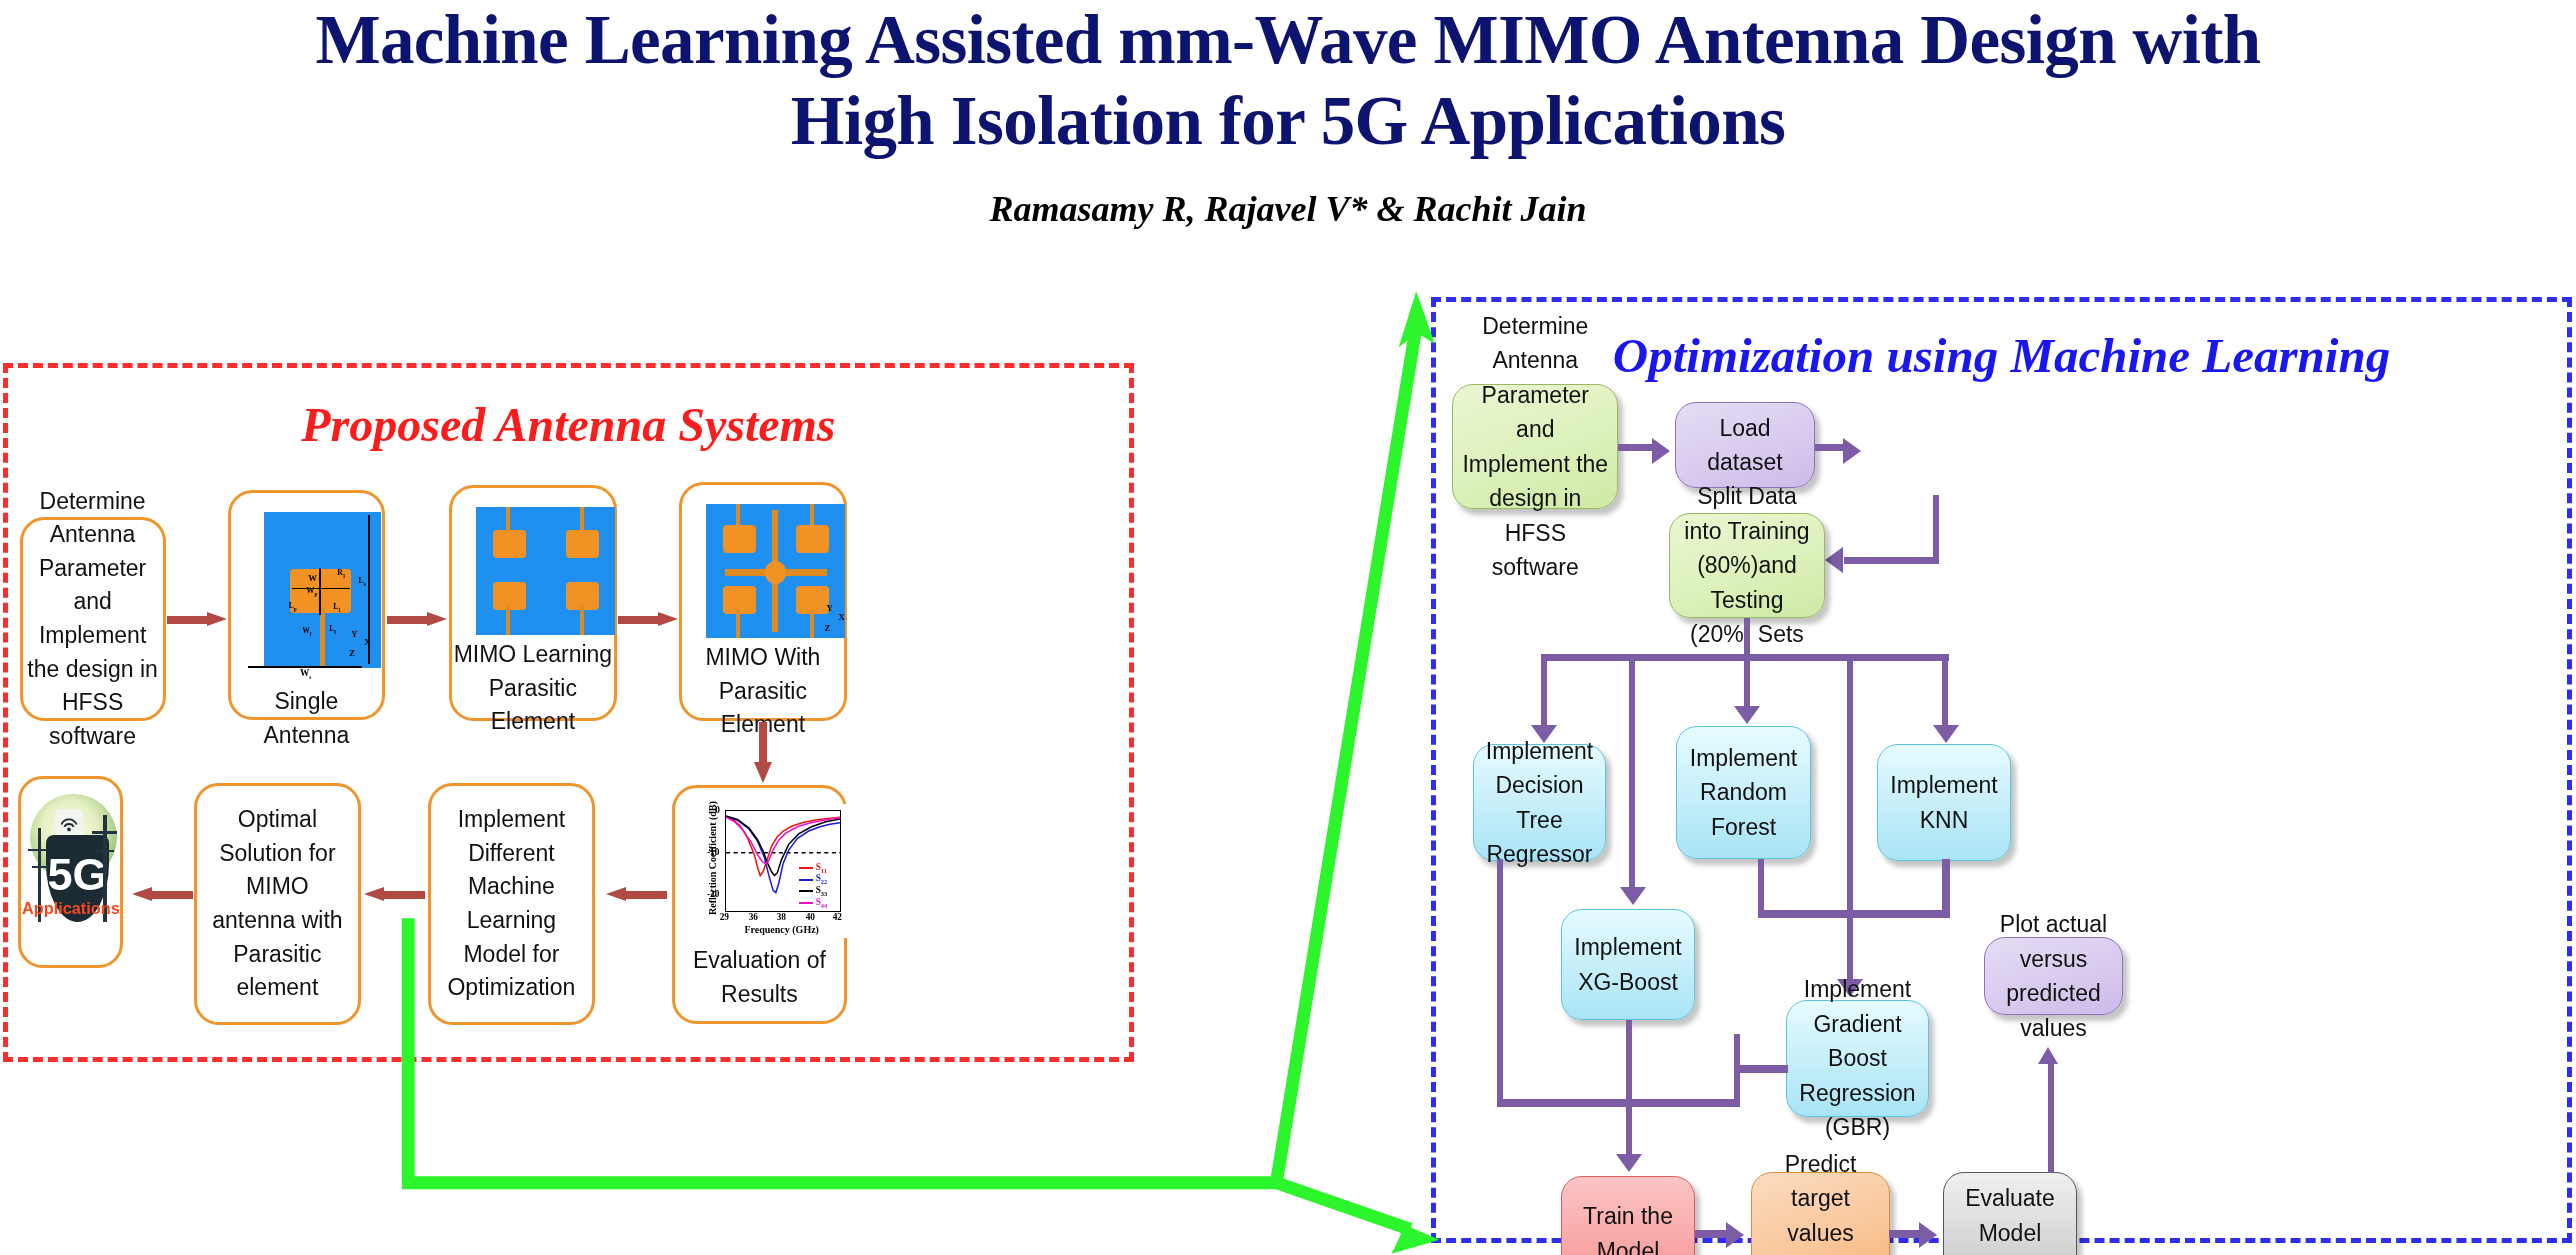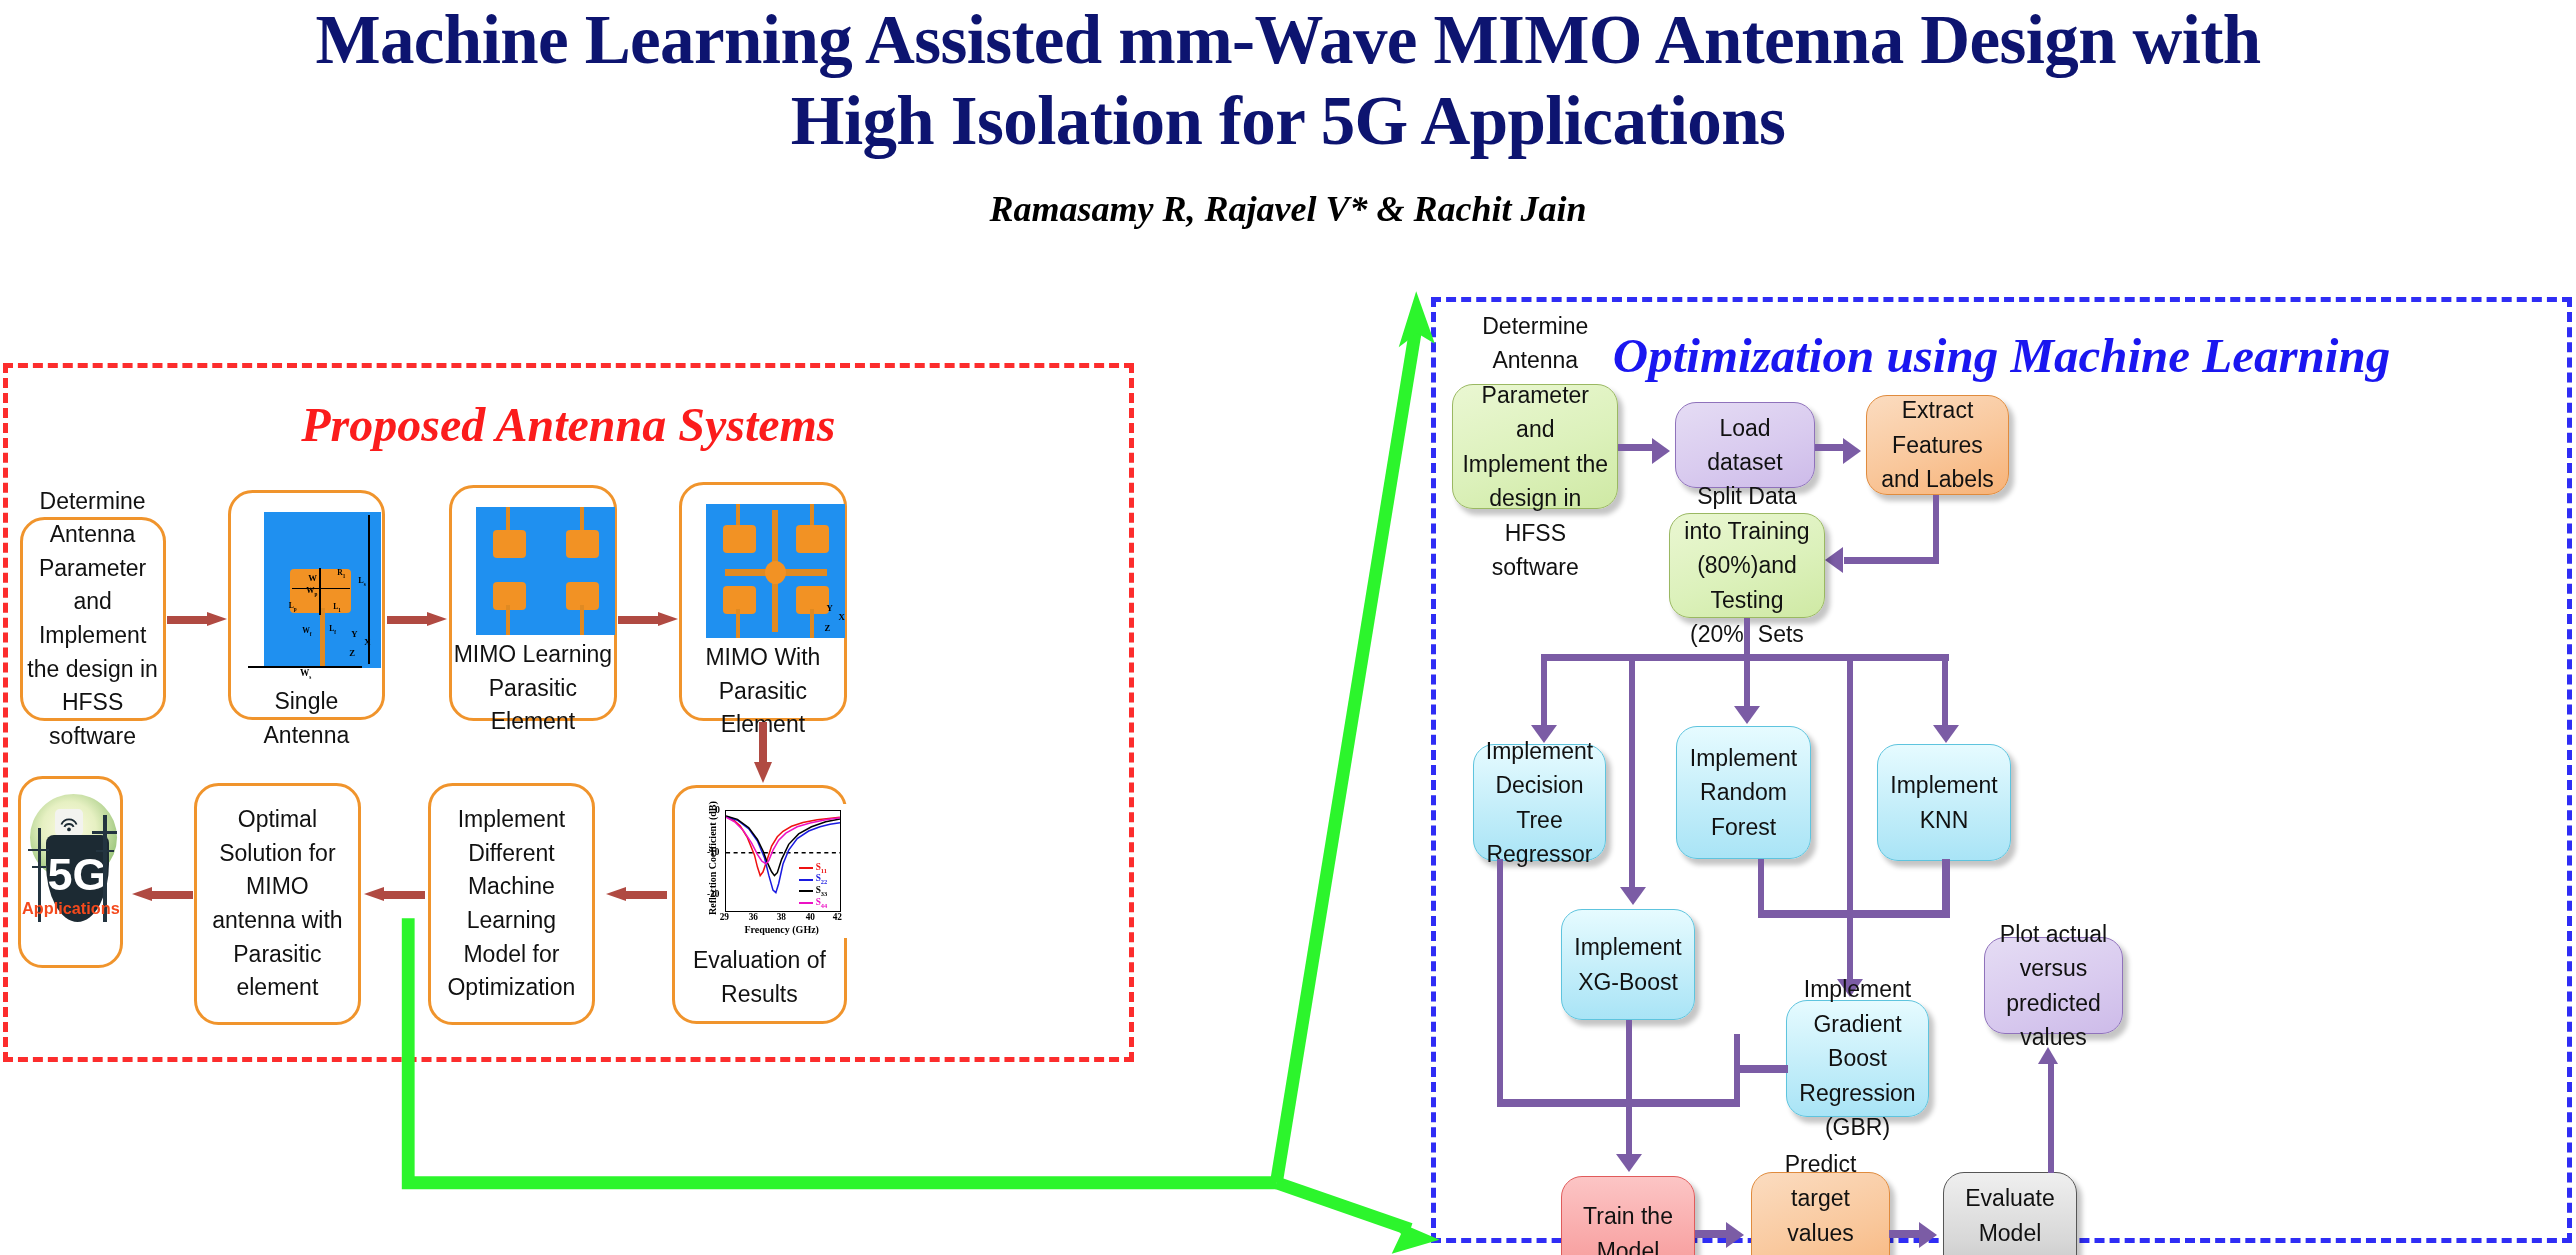--- a/index.html
+++ b/index.html
@@ -280,23 +280,20 @@
   </div>
   <div class="pl" style="left:182px;top:142px;width:35px;height:7px;"></div>
   <div class="parr right" style="left:216px;top:136px;"></div>
 
   <div class="rbox c-purple" style="left:239px;top:100px;width:140px;height:86px;">
     <span>Load dataset</span>
   </div>
   <div class="pl" style="left:379px;top:142px;width:29px;height:7px;"></div>
   <div class="parr right" style="left:407px;top:136px;"></div>
 
-  <div class="rbox c-orange" style="left:430px;top:93px;width:143px;height:100px;">
-    <span>Extract Features and Labels</span>
-  </div>
 
   <div class="pl" style="left:497px;top:193px;width:6.4px;height:68px;"></div>
   <div class="pl" style="left:408px;top:255px;width:95px;height:7px;"></div>
   <div class="parr left" style="left:389px;top:245px;"></div>
 
   <div class="rbox c-green" style="left:233px;top:211px;width:156px;height:105px;">
     <span>Split Data into Training (80%)and Testing (20%) Sets</span>
   </div>
 
   <div class="pl" style="left:308px;top:316px;width:6.4px;height:40px;"></div>
@@ -354,21 +351,21 @@
   <div class="pl" style="left:453px;top:928px;width:30px;height:8.2px;"></div>
   <div class="parr right" style="left:483px;top:920px;"></div>
 
   <div class="rbox c-gray" style="left:507px;top:870px;width:134px;height:122px;">
     <span>Evaluate Model Performance</span>
   </div>
 
   <div class="pl" style="left:612px;top:761px;width:6.4px;height:110px;"></div>
   <div class="parr up" style="left:602px;top:745px;"></div>
 
-  <div class="rbox c-purple" style="left:548px;top:635px;width:139px;height:97px;">
+  <div class="rbox c-purple" style="left:548px;top:635px;width:139px;height:78px;">
     <span>Plot actual versus predicted values</span>
   </div>
 </div>
 
 <svg id="green-svg" viewBox="0 0 4420 2154" width="2576" height="1255">
 
   <path d="M 700 1576 L 700 2030 L 2190 2030" stroke="#2cf52c" stroke-width="22" fill="none" stroke-linejoin="miter"></path>
 
   <path d="M 2190 2030 L 2430 560" stroke="#2cf52c" stroke-width="22" fill="none"></path>
   <polygon points="2430,500 2462,590 2432,572 2400,596" fill="#2cf52c"></polygon>

